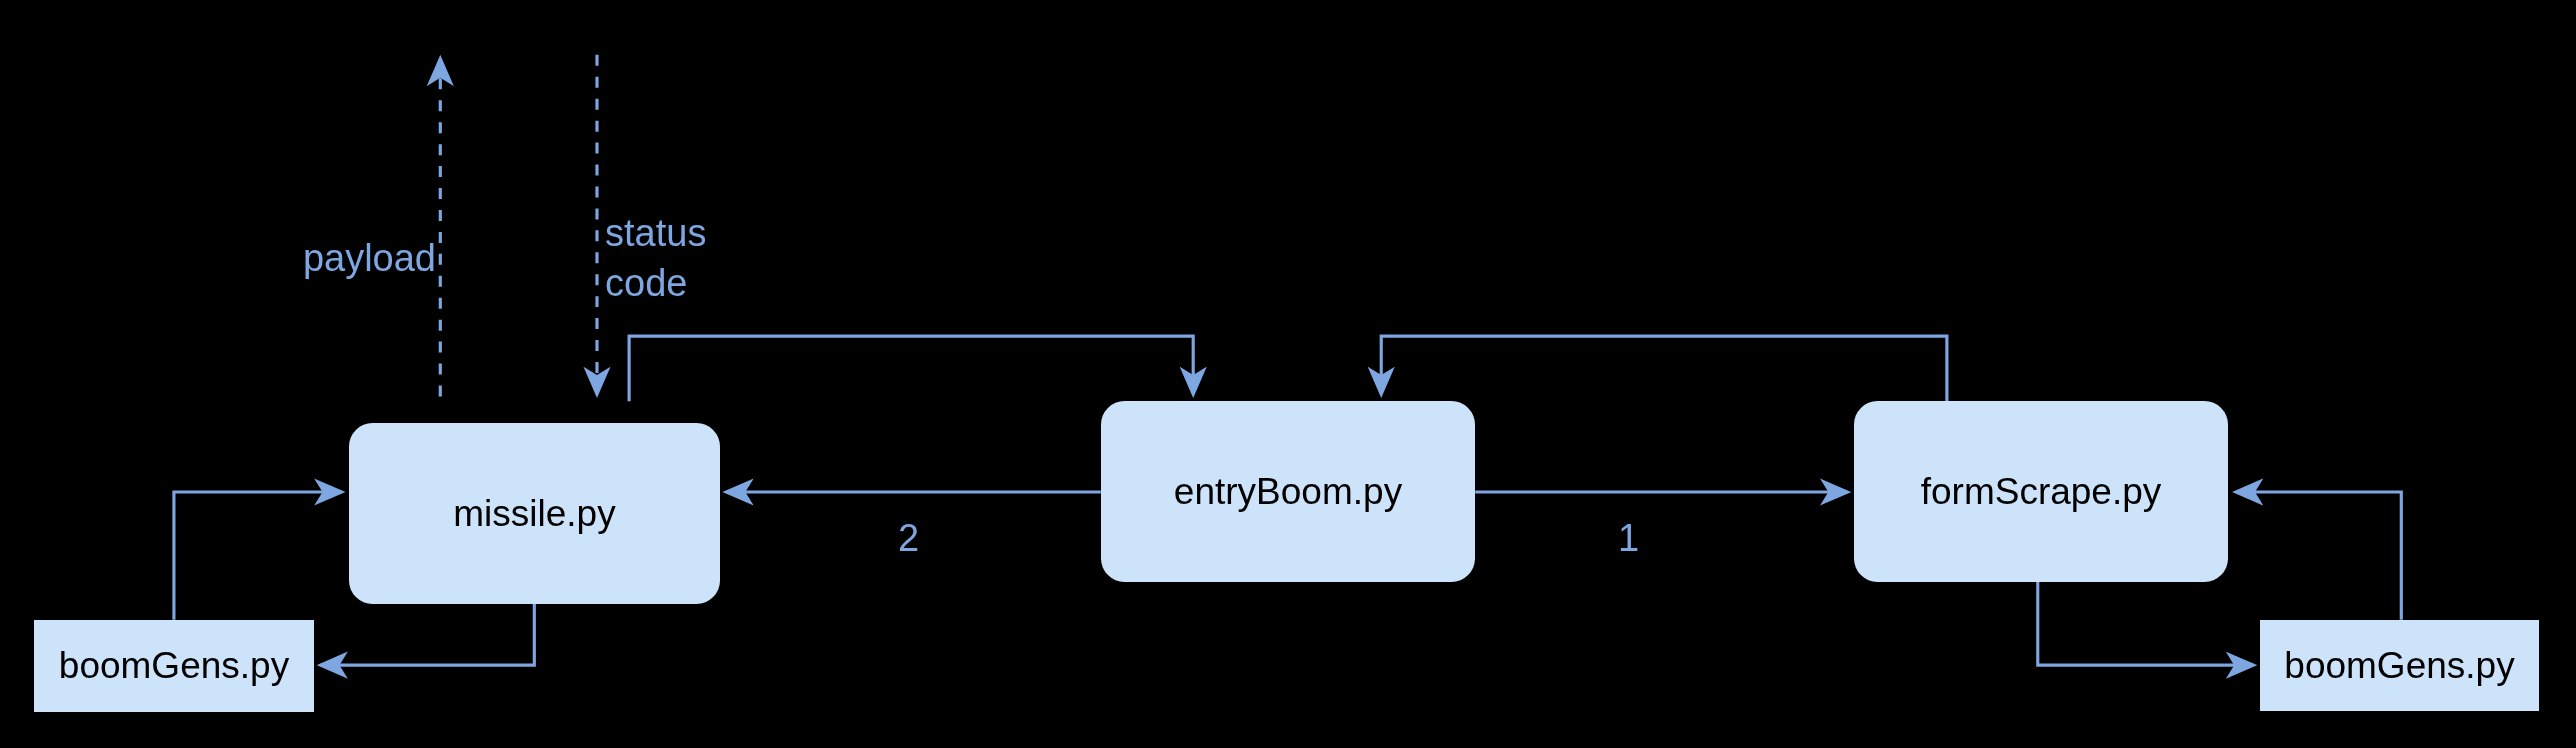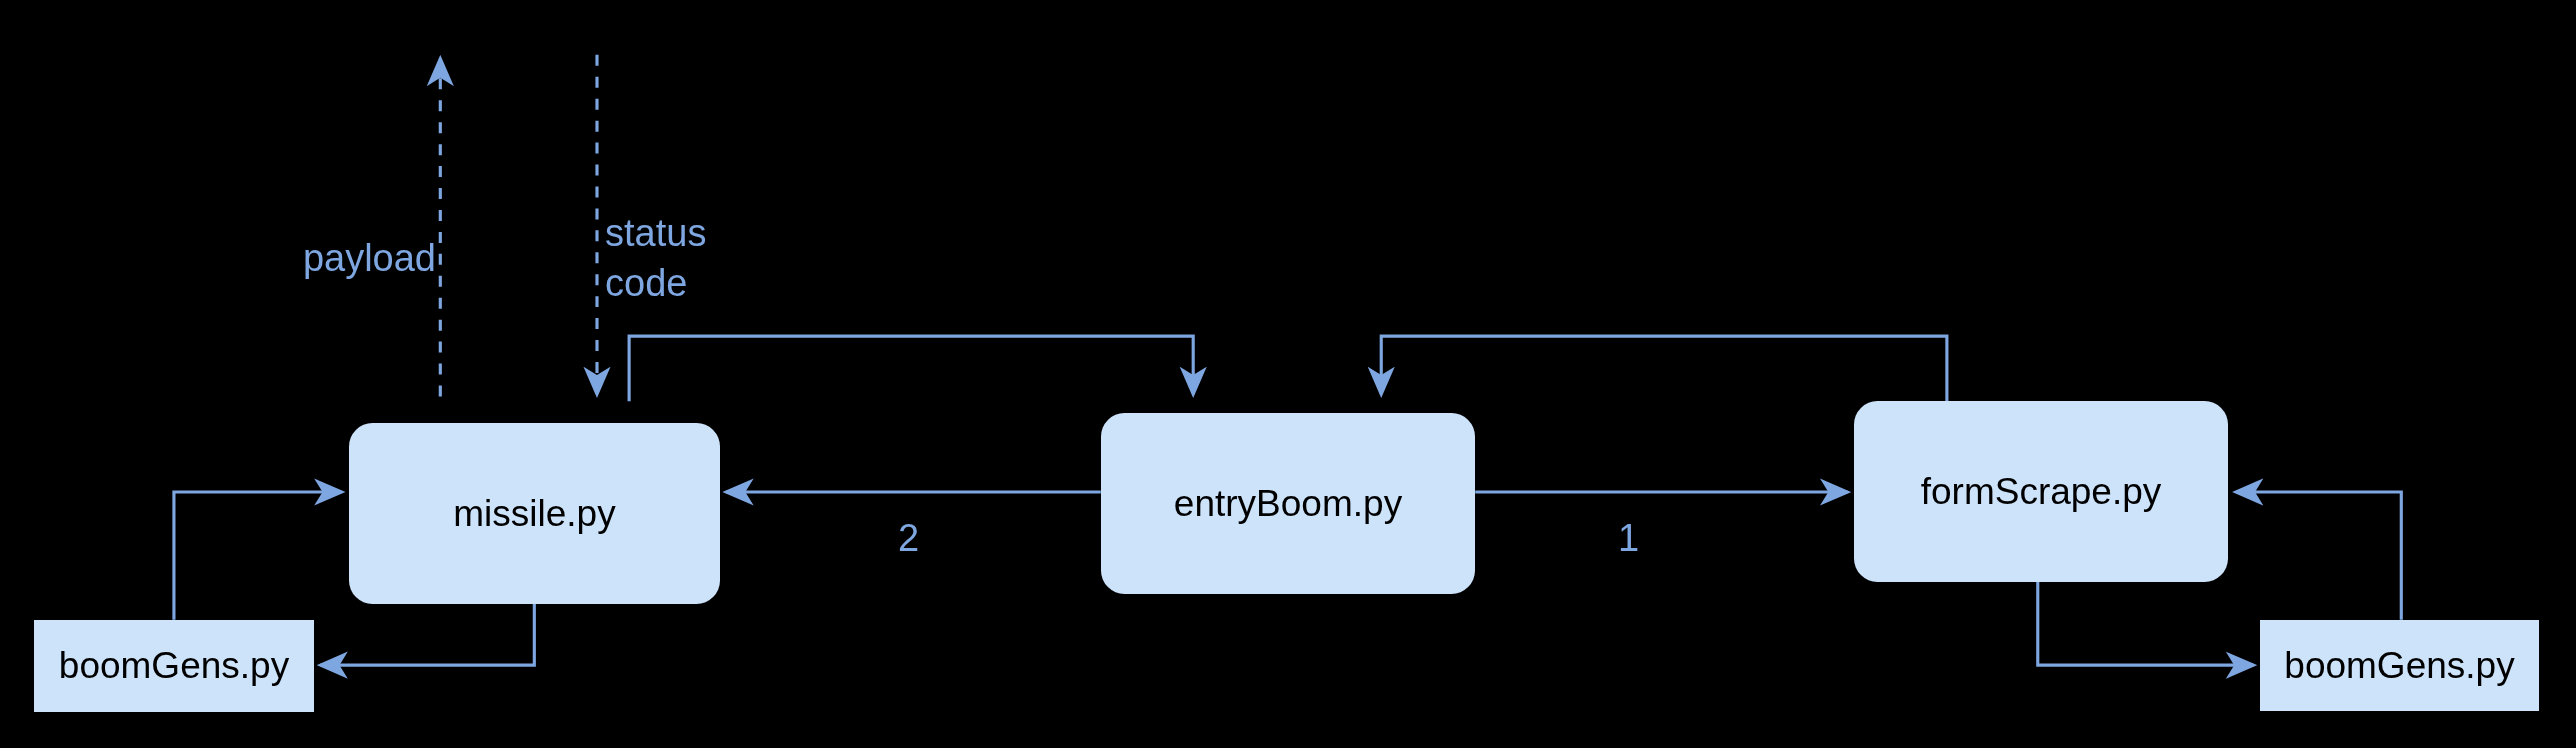--- a/index.html
+++ b/index.html
@@ -54,21 +54,21 @@
     <path class="connector" d="M 682 743 L 682 849 L 409 849" marker-end="url(#arrowhead)"></path>
 
     <path class="connector" d="M 3065 791 L 3065 628 L 2854 628" marker-end="url(#arrowhead)"></path>
     <path class="connector" d="M 2601 743 L 2601 849 L 2876 849" marker-end="url(#arrowhead)"></path>
   </svg>
 
   <div class="node" style="left:349px;top:401px;width:371px;height:181px;margin-top:22px;">
     <span>missile.py</span>
   </div>
 
-  <div class="node" style="left:1101px;top:401px;width:374px;height:181px;margin-top:12px;">
+  <div class="node" style="left:1101px;top:401px;width:374px;height:181px;">
     <span>entryBoom.py</span>
   </div>
 
   <div class="node" style="left:1854px;top:401px;width:374px;height:181px;text-align:right;">
     <span>formScrape.py</span>
   </div>
 
   <div class="node square" style="left:34px;top:620px;width:280px;height:92px;">
     <span>boomGens.py</span>
   </div>

